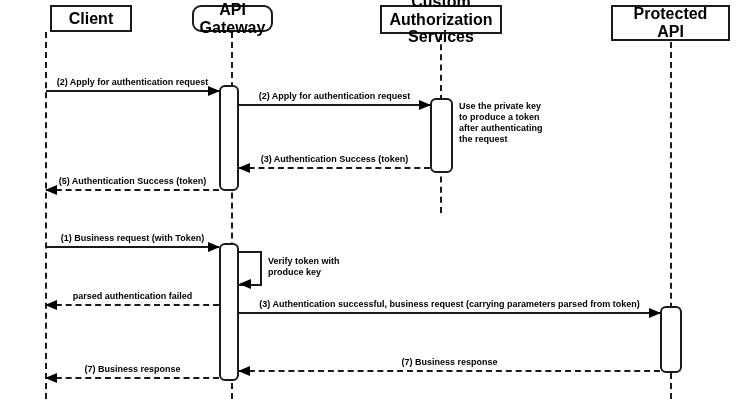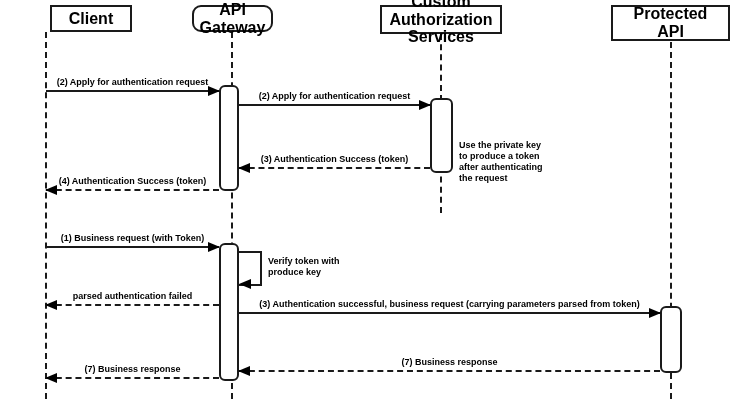--- a/index.html
+++ b/index.html
@@ -78,30 +78,30 @@
     <div class="line solid"></div>
     <div class="arr right"></div>
   </div>
 
   <div class="msg" style="left:239px;top:104px;width:191px;">
     <div class="msg-label">(2) Apply for authentication request</div>
     <div class="line solid"></div>
     <div class="arr right"></div>
   </div>
 
-  <div class="note-text" style="left:459px;top:101px;width:86px;margin-top:39px;">Use the private key to produce a token after authenticating the request</div>
+  <div class="note-text" style="left:459px;top:101px;width:86px;">Use the private key to produce a token after authenticating the request</div>
 
   <div class="msg" style="left:239px;top:167px;width:191px;">
     <div class="msg-label">(3) Authentication Success (token)</div>
     <div class="line dashed"></div>
     <div class="arr left"></div>
   </div>
 
   <div class="msg" style="left:46px;top:189px;width:173px;">
-    <div class="msg-label">(4) Authentication Success (token)</div>
+    <div class="msg-label">(5) Authentication Success (token)</div>
     <div class="line dashed"></div>
     <div class="arr left"></div>
   </div>
 
   <div class="msg" style="left:46px;top:246px;width:173px;">
     <div class="msg-label">(1) Business request (with Token)</div>
     <div class="line solid"></div>
     <div class="arr right"></div>
   </div>
 

